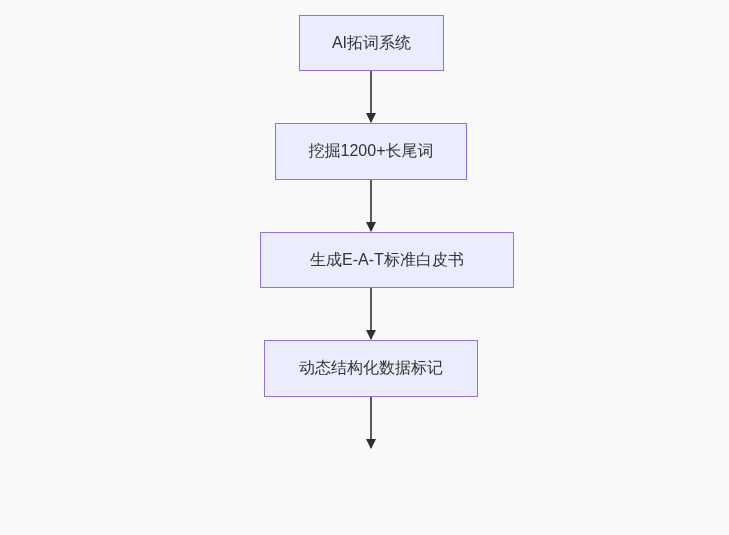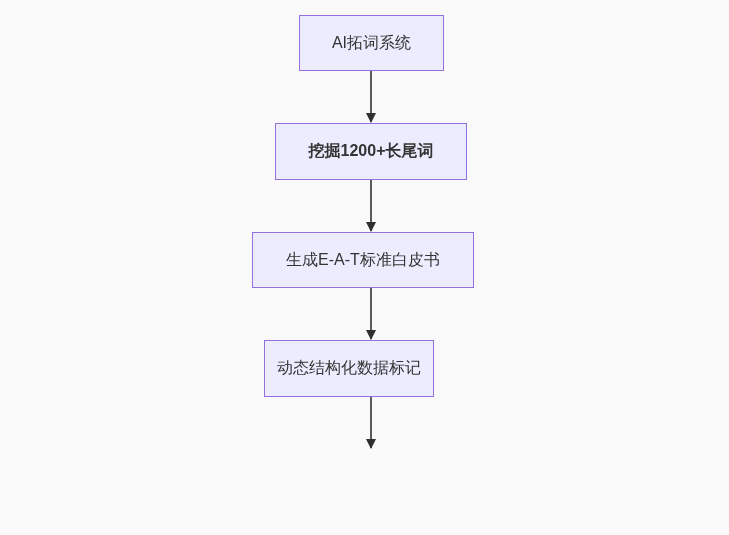--- a/index.html
+++ b/index.html
@@ -30,23 +30,23 @@
     border: 1.7px solid var(--node-border);
     color: var(--text-color);
     font-size: 16px;
     display: flex;
     align-items: center;
     justify-content: center;
     text-align: center;
     white-space: nowrap;
   }
   .n0 { left: 299px; top: 15px;  width: 145px; height: 56px; }
-  .n1 { left: 275px; top: 123px; width: 192px; height: 57px; font-weight: bold; }
-  .n2 { left: 252px; top: 232px; width: 222px; height: 56px; }
-  .n3 { left: 264px; top: 340px; width: 170px; height: 57px; }
+  .n1 { left: 275px; top: 123px; width: 192px; height: 57px; }
+  .n2 { left: 260px; top: 232px; width: 254px; height: 56px; }
+  .n3 { left: 264px; top: 340px; width: 214px; height: 57px; }
   .n4 { left: 254px; top: 449px; width: 235px; height: 56px; }
 
   .edge {
     position: absolute;
     left: 370px;
     width: 2px;
     background: var(--edge-line);
   }
   .edge::after {
     content: "";

